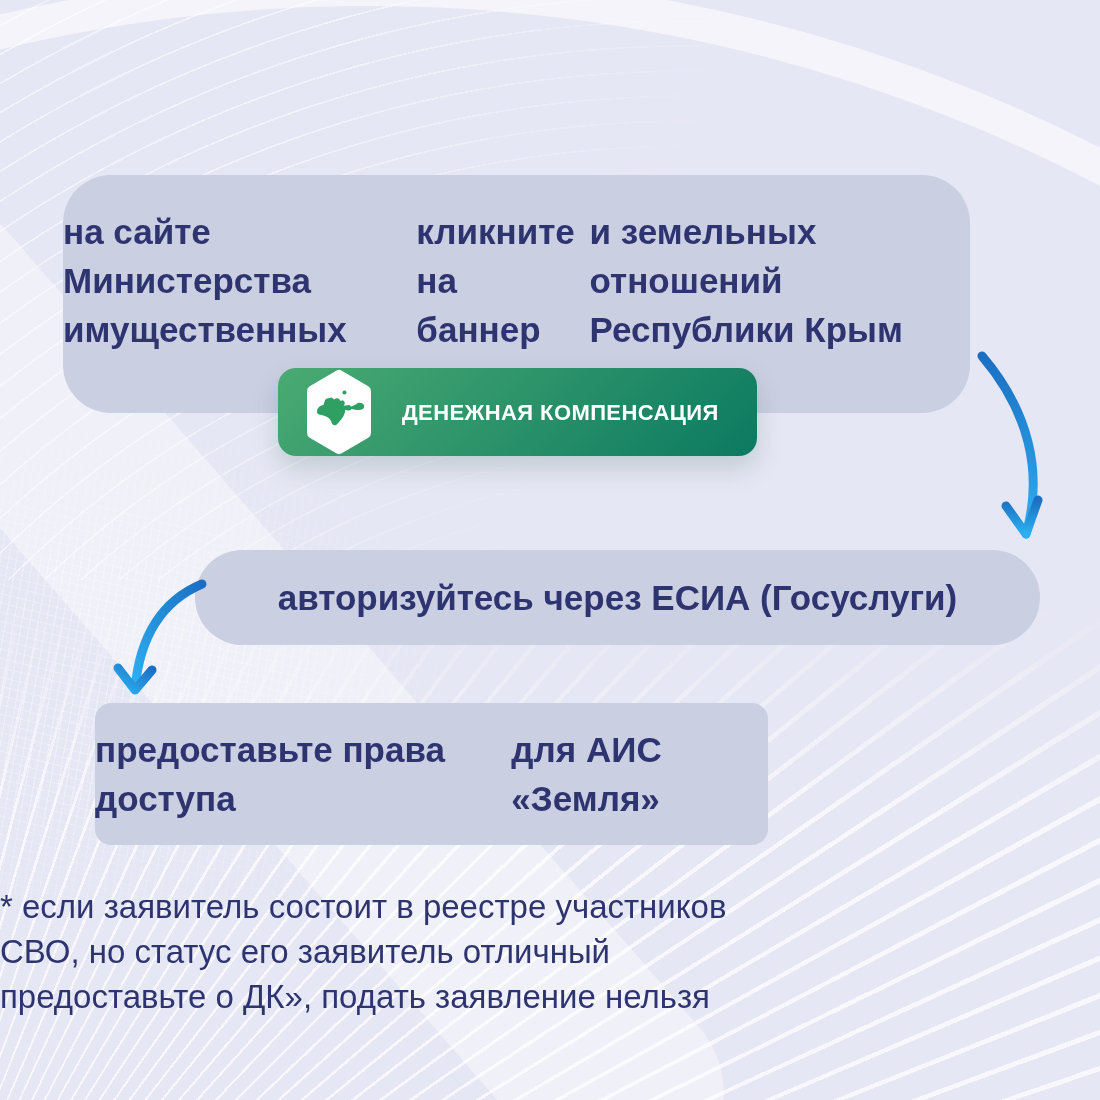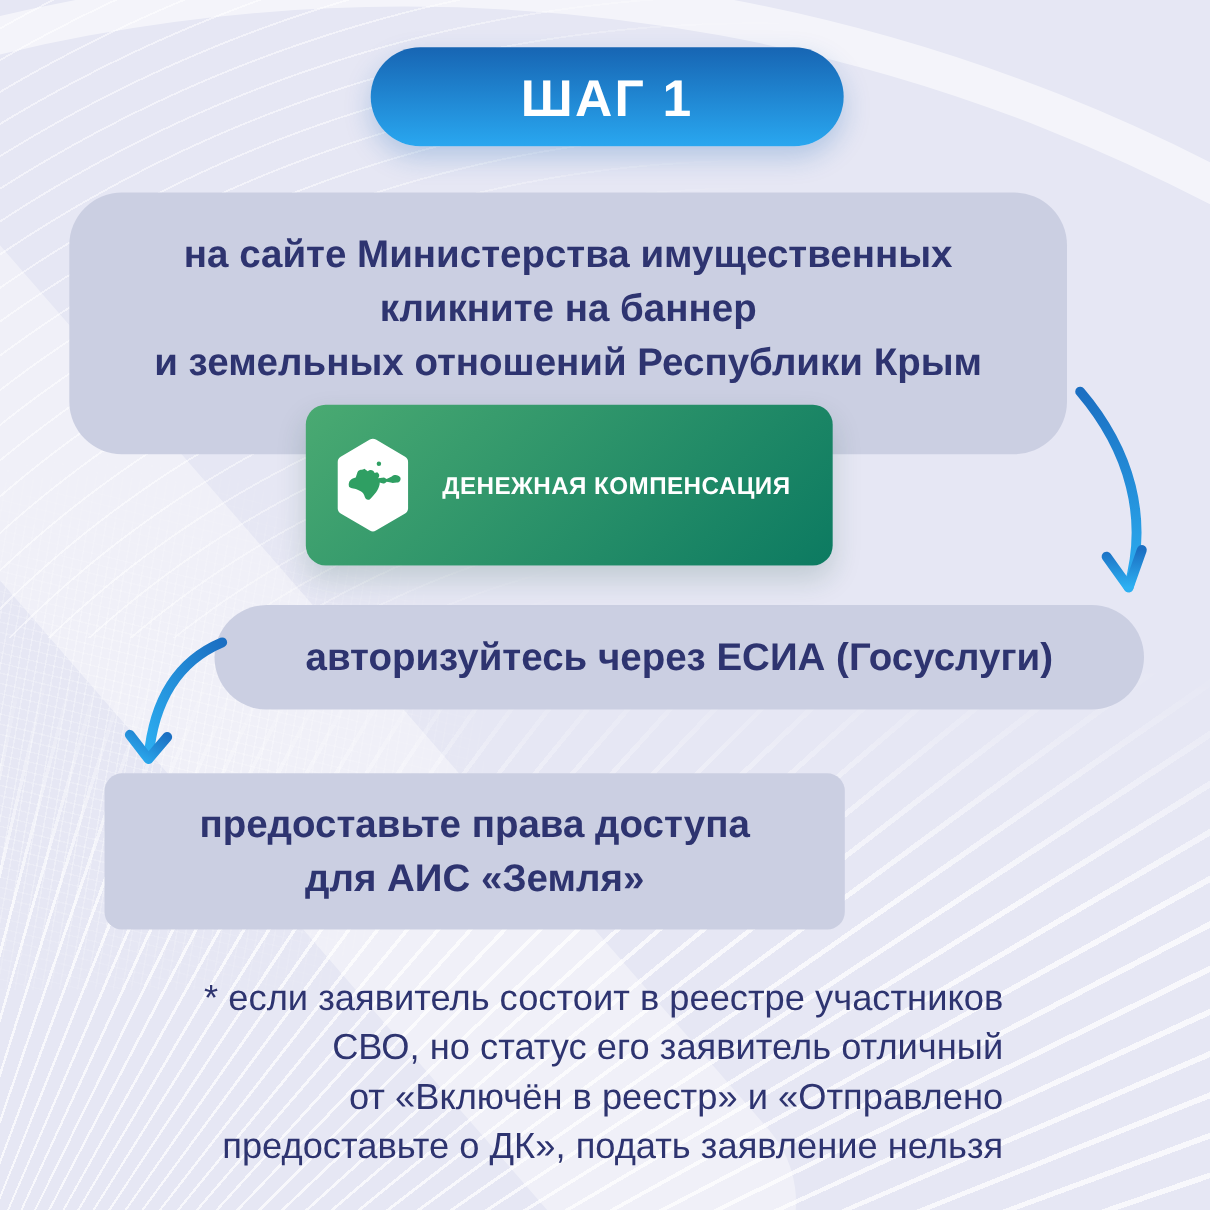--- a/index.html
+++ b/index.html
@@ -58,63 +58,60 @@
     position:absolute;left:337px;top:43px;width:430px;height:90px;
     border-radius:46px;z-index:3;
     background:linear-gradient(180deg,var(--pill-gradient-top) 0%,var(--pill-gradient-bottom) 100%);
     display:flex;align-items:center;justify-content:center;
     color:#fff;font-size:47px;font-weight:bold;letter-spacing:2px;
     box-shadow:0 10px 24px rgba(23,101,179,.25);
   }
   
   .card{
     position:absolute;background:var(--card-fill);color:var(--text-ink);
-    display:flex;flex-direction:column;align-items:center;justify-content:center;
-    text-align:right;z-index:1;font-weight:600;box-sizing:border-box;
+    display:flex;flex-direction:row;align-items:center;justify-content:center;
+    text-align:left;z-index:1;font-weight:600;box-sizing:border-box;
   }
   .card1{left:63px;top:175px;width:907px;height:238px;border-radius:48px;
          font-size:35px;line-height:49px;padding-bottom:28px;}
   .card2{left:195px;top:550px;width:845px;height:95px;border-radius:48px;
          font-size:35px;line-height:44px;}
   .card3{left:95px;top:703px;width:673px;height:142px;border-radius:16px;
          font-size:35px;line-height:49px;}
   
   .banner{
-    position:absolute;left:278px;top:368px;width:479px;height:146px;
+    position:absolute;left:278px;top:368px;width:479px;height:88px;
     border-radius:18px;z-index:2;box-sizing:border-box;
     background:linear-gradient(135deg,var(--banner-green-light) 0%,var(--banner-green-dark) 100%);
     display:flex;align-items:center;padding-left:22px;gap:24px;
     box-shadow:0 12px 26px rgba(20,80,60,.18);
   }
   .banner-lines{color:#fff;font-weight:bold;font-size:22px;line-height:31px;letter-spacing:.4px;}
   
   .arrow{position:absolute;z-index:2;}
   .arrow-right{left:968px;top:346px;}
   .arrow-left{left:100px;top:572px;}
   
   .footnote{
     position:absolute;left:0;top:884px;width:912px;z-index:1;
-    text-align:right;color:var(--text-ink);
+    text-align:left;color:var(--text-ink);
     font-size:33px;line-height:45px;font-weight:500;
   }
 </style>
 </head>
 <body>
 
 <div class="canvas">
 
   <div class="ring-top"></div>
   <div class="band-left"></div>
   <div class="tex-arcs"></div>
   <div class="tex-mesh"></div>
   <div class="tex-rays"></div>
 
-  <div class="step-pill">
-    <span>ШАГ 1</span>
-  </div>
 
   <div class="card card1">
     <div>на сайте Министерства имущественных</div>
     <div>кликните на баннер</div>
     <div>и земельных отношений Республики Крым</div>
   </div>
 
   <div class="banner">
     <svg width="78" height="86" viewBox="0 0 100 110">
       <path d="M50 8 L84 28 L84 82 L50 102 L16 82 L16 28 Z" fill="#ffffff" stroke="#ffffff" stroke-width="14" stroke-linejoin="round"></path>
@@ -157,17 +154,16 @@
   </svg>
 
   <div class="card card3">
     <div>предоставьте права доступа</div>
     <div>для АИС «Земля»</div>
   </div>
 
   <div class="footnote">
     <div>* если заявитель состоит в реестре участников</div>
     <div>СВО, но статус его заявитель отличный</div>
-    <div>от «Включён в реестр» и «Отправлено</div>
     <div>предоставьте о ДК», подать заявление нельзя</div>
   </div>
 
 </div>
 
 </body></html>

